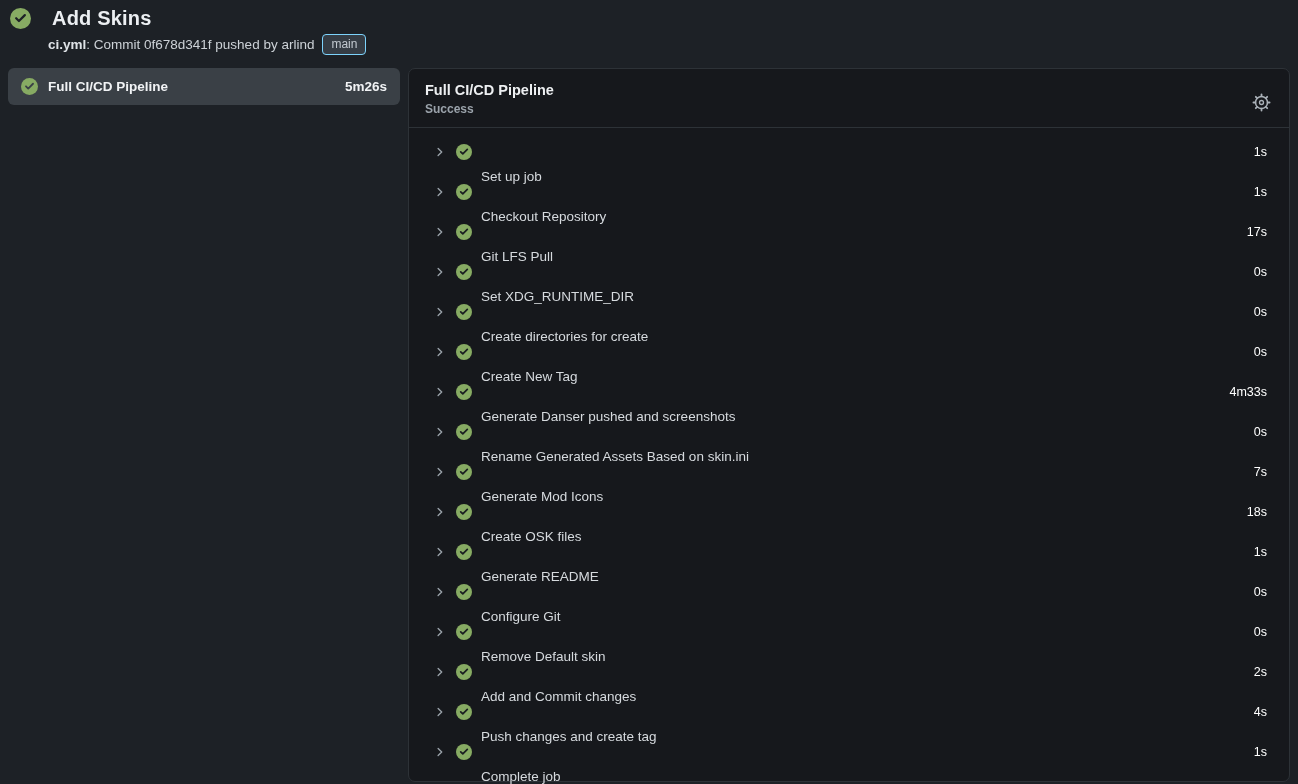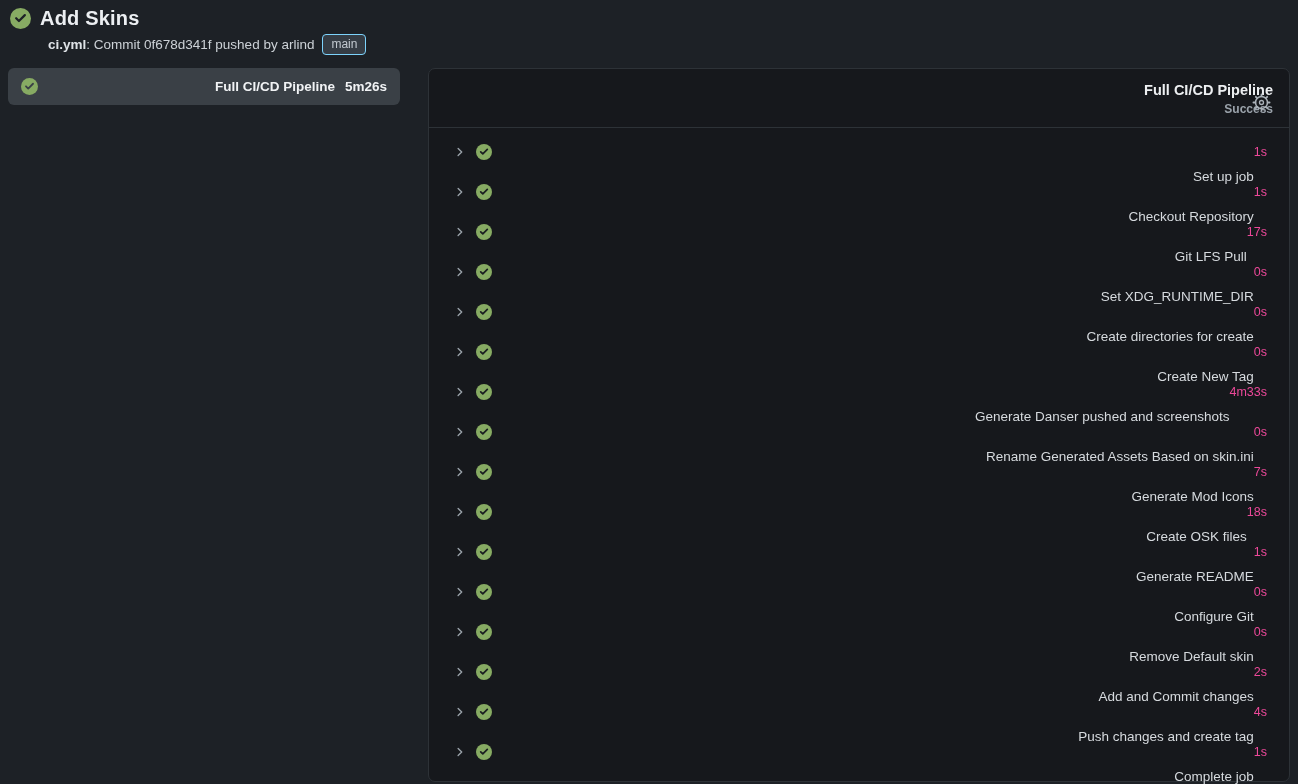--- a/index.html
+++ b/index.html
@@ -6,34 +6,34 @@
   html, body {
     width: 1298px; height: 784px;
     background: #1d2126;
     font-family: "Liberation Sans", "DejaVu Sans", sans-serif;
     color: #e9ecef;
     overflow: hidden;
   }
   
   .run-header { padding: 7px 12px 0 10px; }
   .run-title-row { display: flex; align-items: center; gap: 9px; }
-  .run-title { font-size: 20px; font-weight: 600; color: #eceff2; letter-spacing: .2px; }
+  .run-title { font-size: 20px; font-weight: 600; color: #eceff2; letter-spacing: .2px; margin-left: 12px; }
   .commit-row {
     margin: 4px 0 0 38px;
     font-size: 13.5px; color: #cdd2d7;
     display: flex; align-items: center; gap: 8px;
   }
   .commit-row .wf-file { font-weight: 700; color: #dfe3e7; }
   .branch-badge {
     display: inline-block; background: #353c44; color: #c2c9d0;
     font-size: 12px; padding: 2px 8px 3px; border-radius: 4px;
     border: 1px solid #7dd3fc; cursor: pointer;
   }
   
-  .main { display: flex; align-items: flex-start; gap: 28px; margin-top: 13px; padding: 0 8px; text-align: right; }
+  .main { display: flex; align-items: flex-start; gap: 8px; margin-top: 13px; padding: 0 8px; }
   
   .jobs-sidebar { width: 392px; flex: 0 0 392px; }
   .job-item {
     display: flex; align-items: center; gap: 10px;
     background: #3a4046; border-radius: 6px;
     height: 37px; padding: 0 13px;
     cursor: pointer;
   }
   .job-item .job-name { font-size: 13.5px; font-weight: 700; color: #f1f3f5; flex: 1; }
   .job-item .job-duration { font-size: 13.5px; font-weight: 700; color: #f1f3f5; }
@@ -55,21 +55,21 @@
   
   .steps-list { padding: 4px 0 8px; }
   .step-row {
     display: flex; align-items: center;
     height: 40px; padding: 0 22px 0 25px;
     cursor: pointer;
   }
   .chevron { flex: 0 0 auto; margin-right: 10px; display: flex; align-items: center; }
   .check-icon { flex: 0 0 auto; display: flex; align-items: center; }
   .step-name { font-size: 13.5px; color: #d6dade; margin-left: 9px; flex: 1; margin-top: 48px; }
-  .step-duration { font-size: 12.5px; color: #ec4899; }
+  .step-duration { font-size: 12.5px; color: #ffffff; }
   svg { display: block; }
 </style>
 </head>
 <body>
 
 <div class="run-header">
   <div class="run-title-row">
     <span>
       <svg width="21" height="21" viewBox="0 0 16 16">
         <circle cx="8" cy="8" r="8" fill="#87ab63"></circle>

